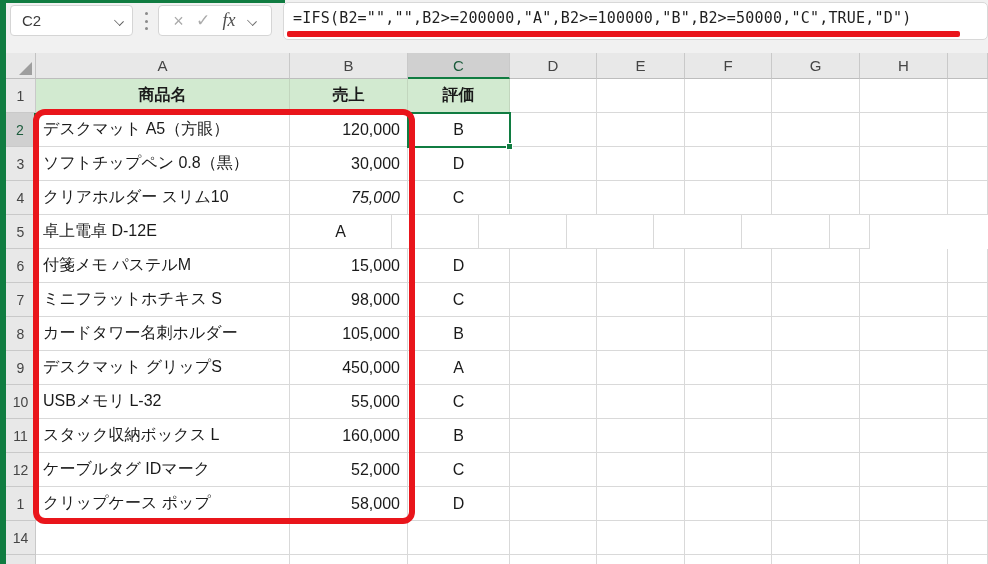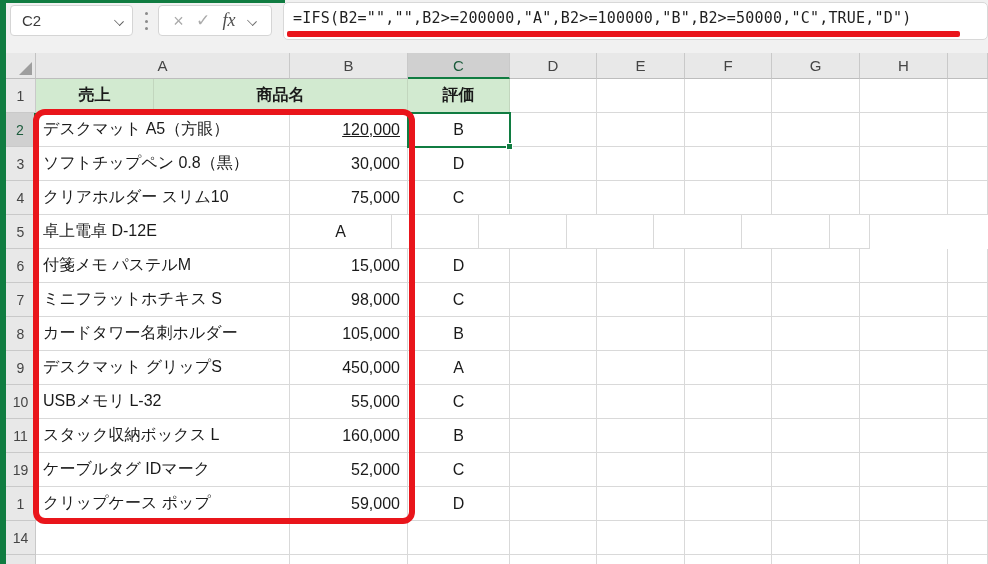--- a/index.html
+++ b/index.html
@@ -148,34 +148,34 @@
       <div class="colhead sel" style="width: 102px;">C</div>
       <div class="colhead" style="width: 87px;">D</div>
       <div class="colhead" style="width: 88px;">E</div>
       <div class="colhead" style="width: 87px;">F</div>
       <div class="colhead" style="width: 88px;">G</div>
       <div class="colhead" style="width: 88px;">H</div>
       <div class="colhead" style="width: 40px;"></div>
     </div>
     <div class="sheet-row">
       <div class="rowhead">1</div>
+      <div class="cell head1" style="width: 254px;">商品名</div>
       <div class="cell head1" style="width: 118px;">売上</div>
-      <div class="cell head1" style="width: 254px;">商品名</div>
       <div class="cell head1" style="width: 102px;">評価</div>
       <div class="cell" style="width: 87px;"></div>
       <div class="cell" style="width: 88px;"></div>
       <div class="cell" style="width: 87px;"></div>
       <div class="cell" style="width: 88px;"></div>
       <div class="cell" style="width: 88px;"></div>
       <div class="cell" style="width: 40px;"></div>
     </div>
     <div class="sheet-row">
       <div class="rowhead sel">2</div>
       <div class="cell al" style="width: 254px;">デスクマット A5（方眼）</div>
-      <div class="cell ar" style="width: 118px; text-decoration: underline;">120,000</div>
+      <div class="cell ar" style="width: 118px;">120,000</div>
       <div class="cell ac" style="width: 102px;">B</div>
       <div class="cell" style="width: 87px;"></div>
       <div class="cell" style="width: 88px;"></div>
       <div class="cell" style="width: 87px;"></div>
       <div class="cell" style="width: 88px;"></div>
       <div class="cell" style="width: 88px;"></div>
       <div class="cell" style="width: 40px;"></div>
     </div>
     <div class="sheet-row">
       <div class="rowhead">3</div>
@@ -185,21 +185,21 @@
       <div class="cell" style="width: 87px;"></div>
       <div class="cell" style="width: 88px;"></div>
       <div class="cell" style="width: 87px;"></div>
       <div class="cell" style="width: 88px;"></div>
       <div class="cell" style="width: 88px;"></div>
       <div class="cell" style="width: 40px;"></div>
     </div>
     <div class="sheet-row">
       <div class="rowhead">4</div>
       <div class="cell al" style="width: 254px;">クリアホルダー スリム10</div>
-      <div class="cell ar" style="width: 118px;">75,000</div>
+      <div class="cell ar" style="width: 118px; font-style: italic;">75,000</div>
       <div class="cell ac" style="width: 102px;">C</div>
       <div class="cell" style="width: 87px;"></div>
       <div class="cell" style="width: 88px;"></div>
       <div class="cell" style="width: 87px;"></div>
       <div class="cell" style="width: 88px;"></div>
       <div class="cell" style="width: 88px;"></div>
       <div class="cell" style="width: 40px;"></div>
     </div>
     <div class="sheet-row">
       <div class="rowhead">5</div>
@@ -278,35 +278,35 @@
       <div class="cell ar" style="width: 118px;">160,000</div>
       <div class="cell ac" style="width: 102px;">B</div>
       <div class="cell" style="width: 87px;"></div>
       <div class="cell" style="width: 88px;"></div>
       <div class="cell" style="width: 87px;"></div>
       <div class="cell" style="width: 88px;"></div>
       <div class="cell" style="width: 88px;"></div>
       <div class="cell" style="width: 40px;"></div>
     </div>
     <div class="sheet-row">
-      <div class="rowhead">19</div>
+      <div class="rowhead">12</div>
       <div class="cell al" style="width: 254px;">ケーブルタグ IDマーク</div>
       <div class="cell ar" style="width: 118px;">52,000</div>
       <div class="cell ac" style="width: 102px;">C</div>
       <div class="cell" style="width: 87px;"></div>
       <div class="cell" style="width: 88px;"></div>
       <div class="cell" style="width: 87px;"></div>
       <div class="cell" style="width: 88px;"></div>
       <div class="cell" style="width: 88px;"></div>
       <div class="cell" style="width: 40px;"></div>
     </div>
     <div class="sheet-row">
       <div class="rowhead">1</div>
       <div class="cell al" style="width: 254px;">クリップケース ポップ</div>
-      <div class="cell ar" style="width: 118px;">59,000</div>
+      <div class="cell ar" style="width: 118px;">58,000</div>
       <div class="cell ac" style="width: 102px;">D</div>
       <div class="cell" style="width: 87px;"></div>
       <div class="cell" style="width: 88px;"></div>
       <div class="cell" style="width: 87px;"></div>
       <div class="cell" style="width: 88px;"></div>
       <div class="cell" style="width: 88px;"></div>
       <div class="cell" style="width: 40px;"></div>
     </div>
     <div class="sheet-row">
       <div class="rowhead">14</div>

